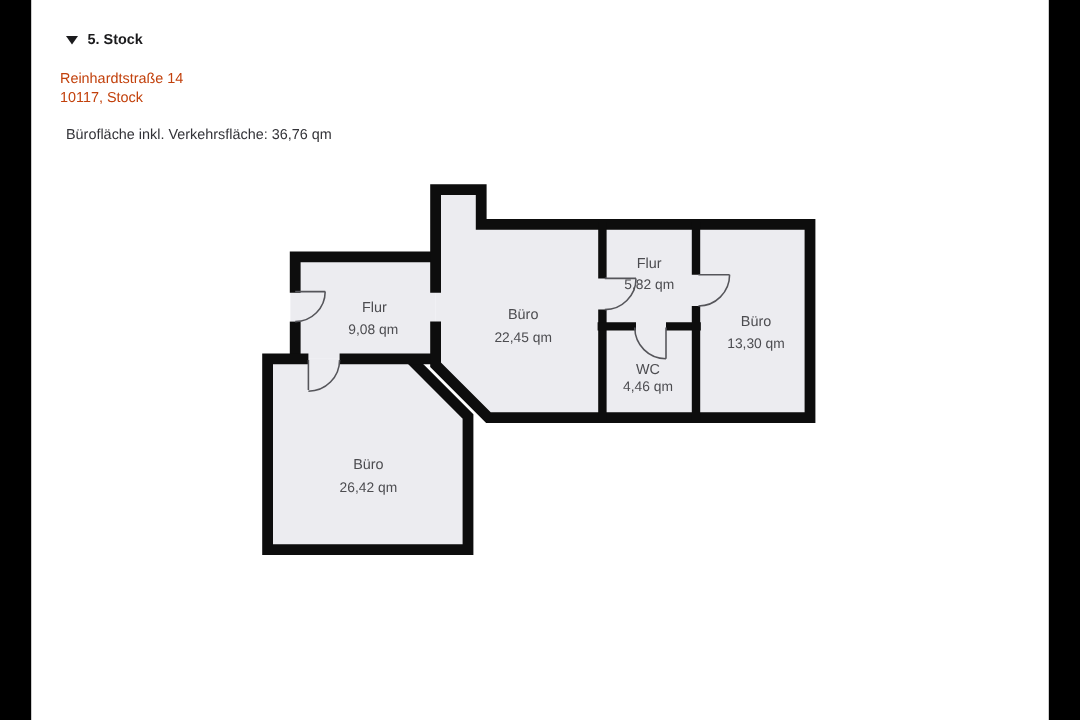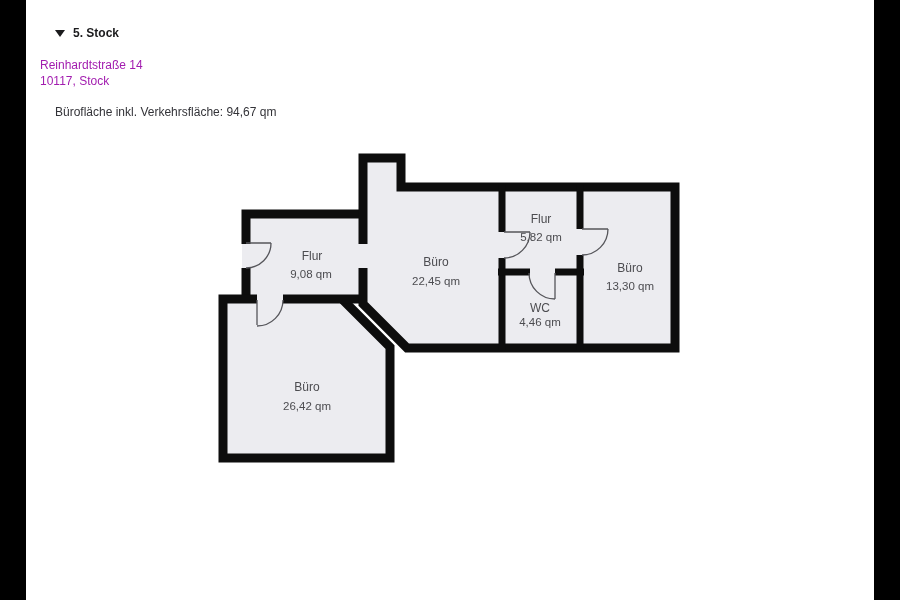--- a/index.html
+++ b/index.html
@@ -19,22 +19,22 @@
     position:absolute; left:29px; top:26px;
     display:flex; align-items:center; gap:8px;
     font-size:12px; font-weight:bold; color:#1b1b1d; cursor:pointer;
   }
   .tri-down {
     width:0; height:0; display:inline-block;
     border-left:5px solid transparent; border-right:5px solid transparent;
     border-top:7px solid #1b1b1d;
   }
   .address {
-    position:absolute; left:14px; top:57px;
-    font-size:12px; line-height:16px; color:#a21caf;
+    position:absolute; left:24px; top:57px;
+    font-size:12px; line-height:16px; color:#c2410c;
   }
   .area-line {
     position:absolute; left:29px; top:105px;
     font-size:12px; color:#333338;
   }
   svg.plan { position:absolute; left:0; top:0; }
   .room { fill:#ececf0; }
   .wall { fill:none; stroke:#0d0d0d; stroke-width:9; }
   .wall-thin { fill:none; stroke:#0d0d0d; stroke-width:7; }
   .door { fill:none; stroke:#55555a; stroke-width:1.3; }
@@ -52,21 +52,21 @@
   <div class="floor-row">
     <span class="tri-down"></span>
     <span>5. Stock</span>
   </div>
 
   <div class="address">
     <div>Reinhardtstraße 14</div>
     <div>10117, Stock</div>
   </div>
 
-  <div class="area-line">Bürofläche inkl. Verkehrsfläche: 94,67 qm</div>
+  <div class="area-line">Bürofläche inkl. Verkehrsfläche: 36,76 qm</div>
 
   <svg class="plan" width="848" height="600" viewBox="26 0 848 600">
 
     <g>
       <path class="room" d="M 242,212 H 363 V 299 H 242 Z"></path>
       <path class="room" d="M 223,299 H 343 L 390,346 V 458 H 223 Z"></path>
       <path class="room" d="M 363,158 H 401 V 187 H 675 V 348 H 407 L 363,304 Z"></path>
     </g>
 
     <g>

